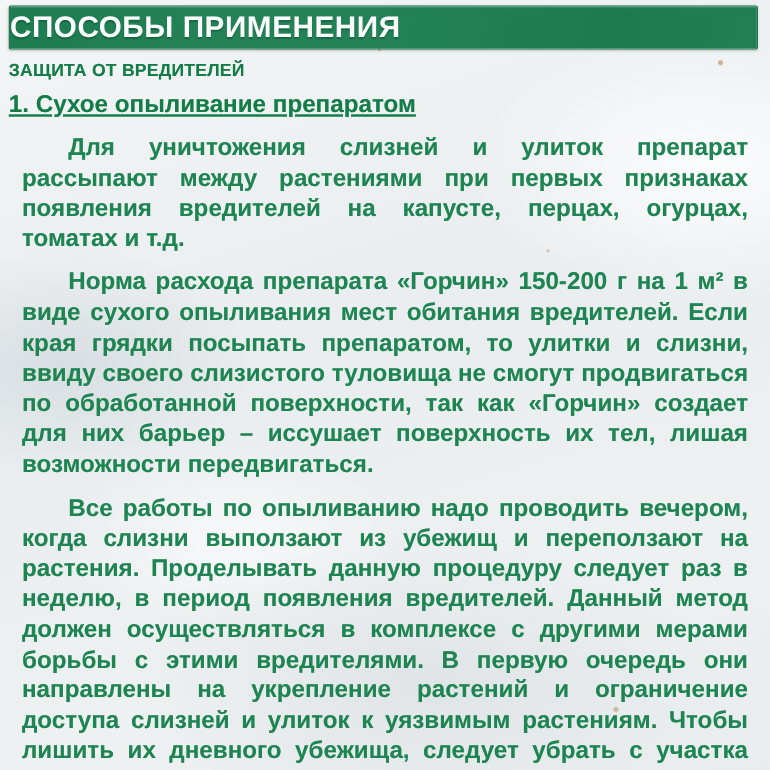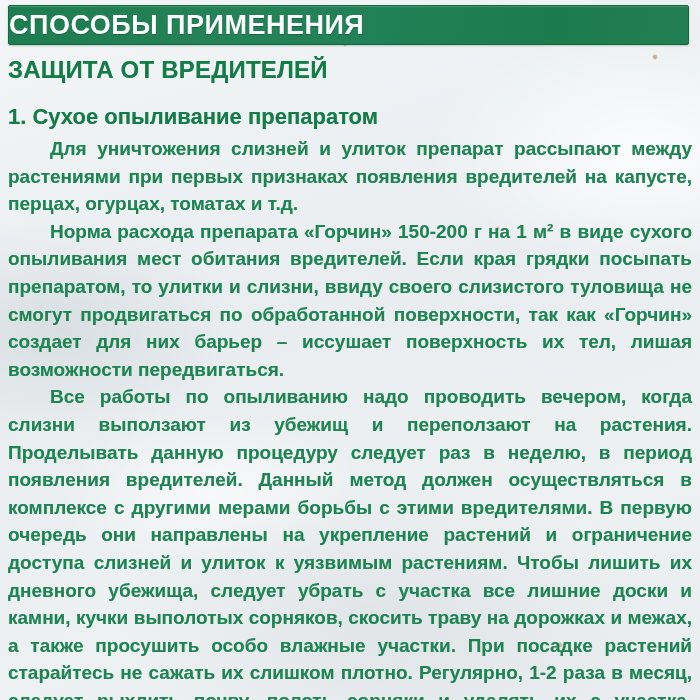--- a/index.html
+++ b/index.html
@@ -49,37 +49,38 @@
     text-shadow: 0 1px 1px rgba(0,60,35,0.35);
     white-space: nowrap;
   }
   .content {
     position: absolute;
     left: 8px;
     top: 56px;
     width: 684px;
   }
   .heading {
-    margin: 0 0 20px 0;
-    font-size: 24px;
+    margin: 0 0 8px 0;
+    font-size: 16px;
     font-weight: bold;
     color: #137c47;
     letter-spacing: 0.2px;
     text-shadow: 0 0 0.5px rgba(19,124,71,0.5);
   }
   .subheading {
     margin: 0 0 5px 0;
     font-size: 22px;
     font-weight: bold;
     color: #137c47;
     text-shadow: 0 0 0.5px rgba(19,124,71,0.5);
+    text-decoration: underline;
   }
   .para {
-    margin: 0;
-    font-size: 19px;
+    margin: 12px;
+    font-size: 22px;
     line-height: 27.6px;
     font-weight: bold;
     color: #1e8552;
     text-align: justify;
     text-indent: 42px;
     text-shadow: 0 0 0.5px rgba(30,133,82,0.4);
   }
 </style>
 </head>
 <body>

